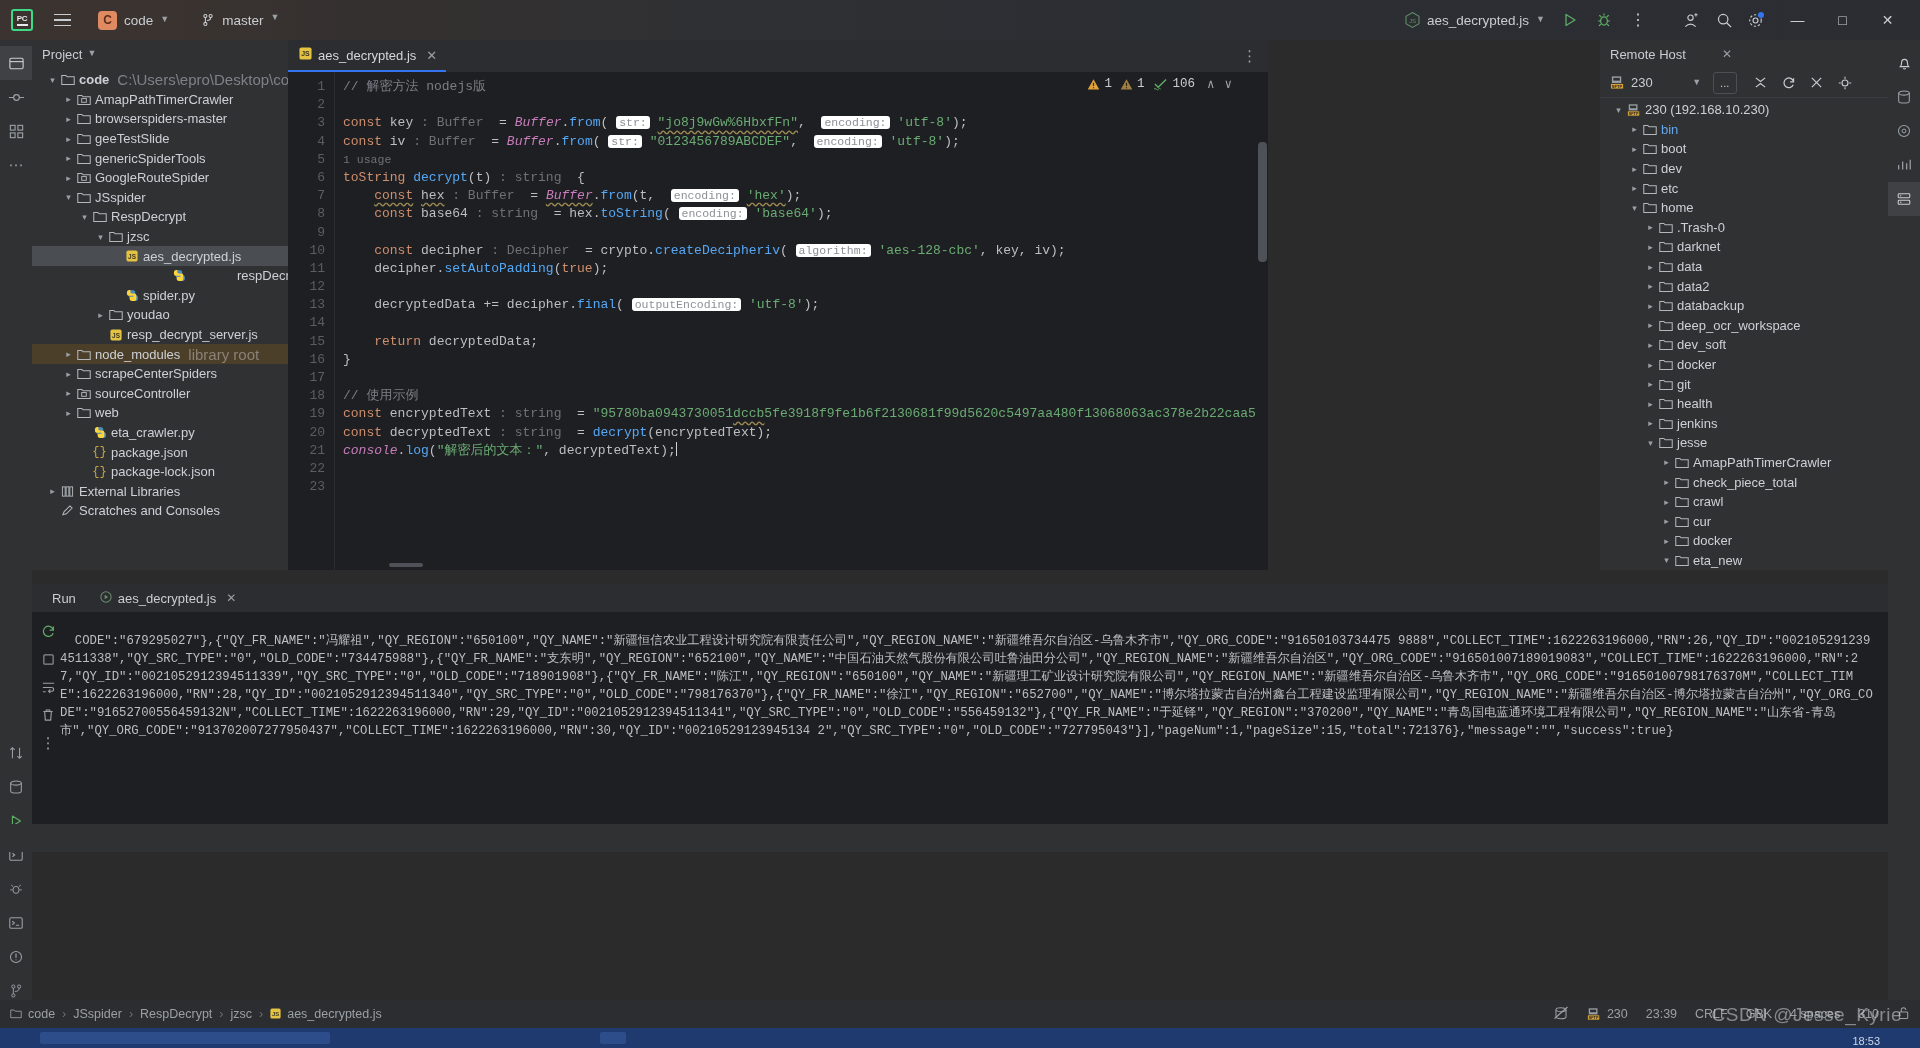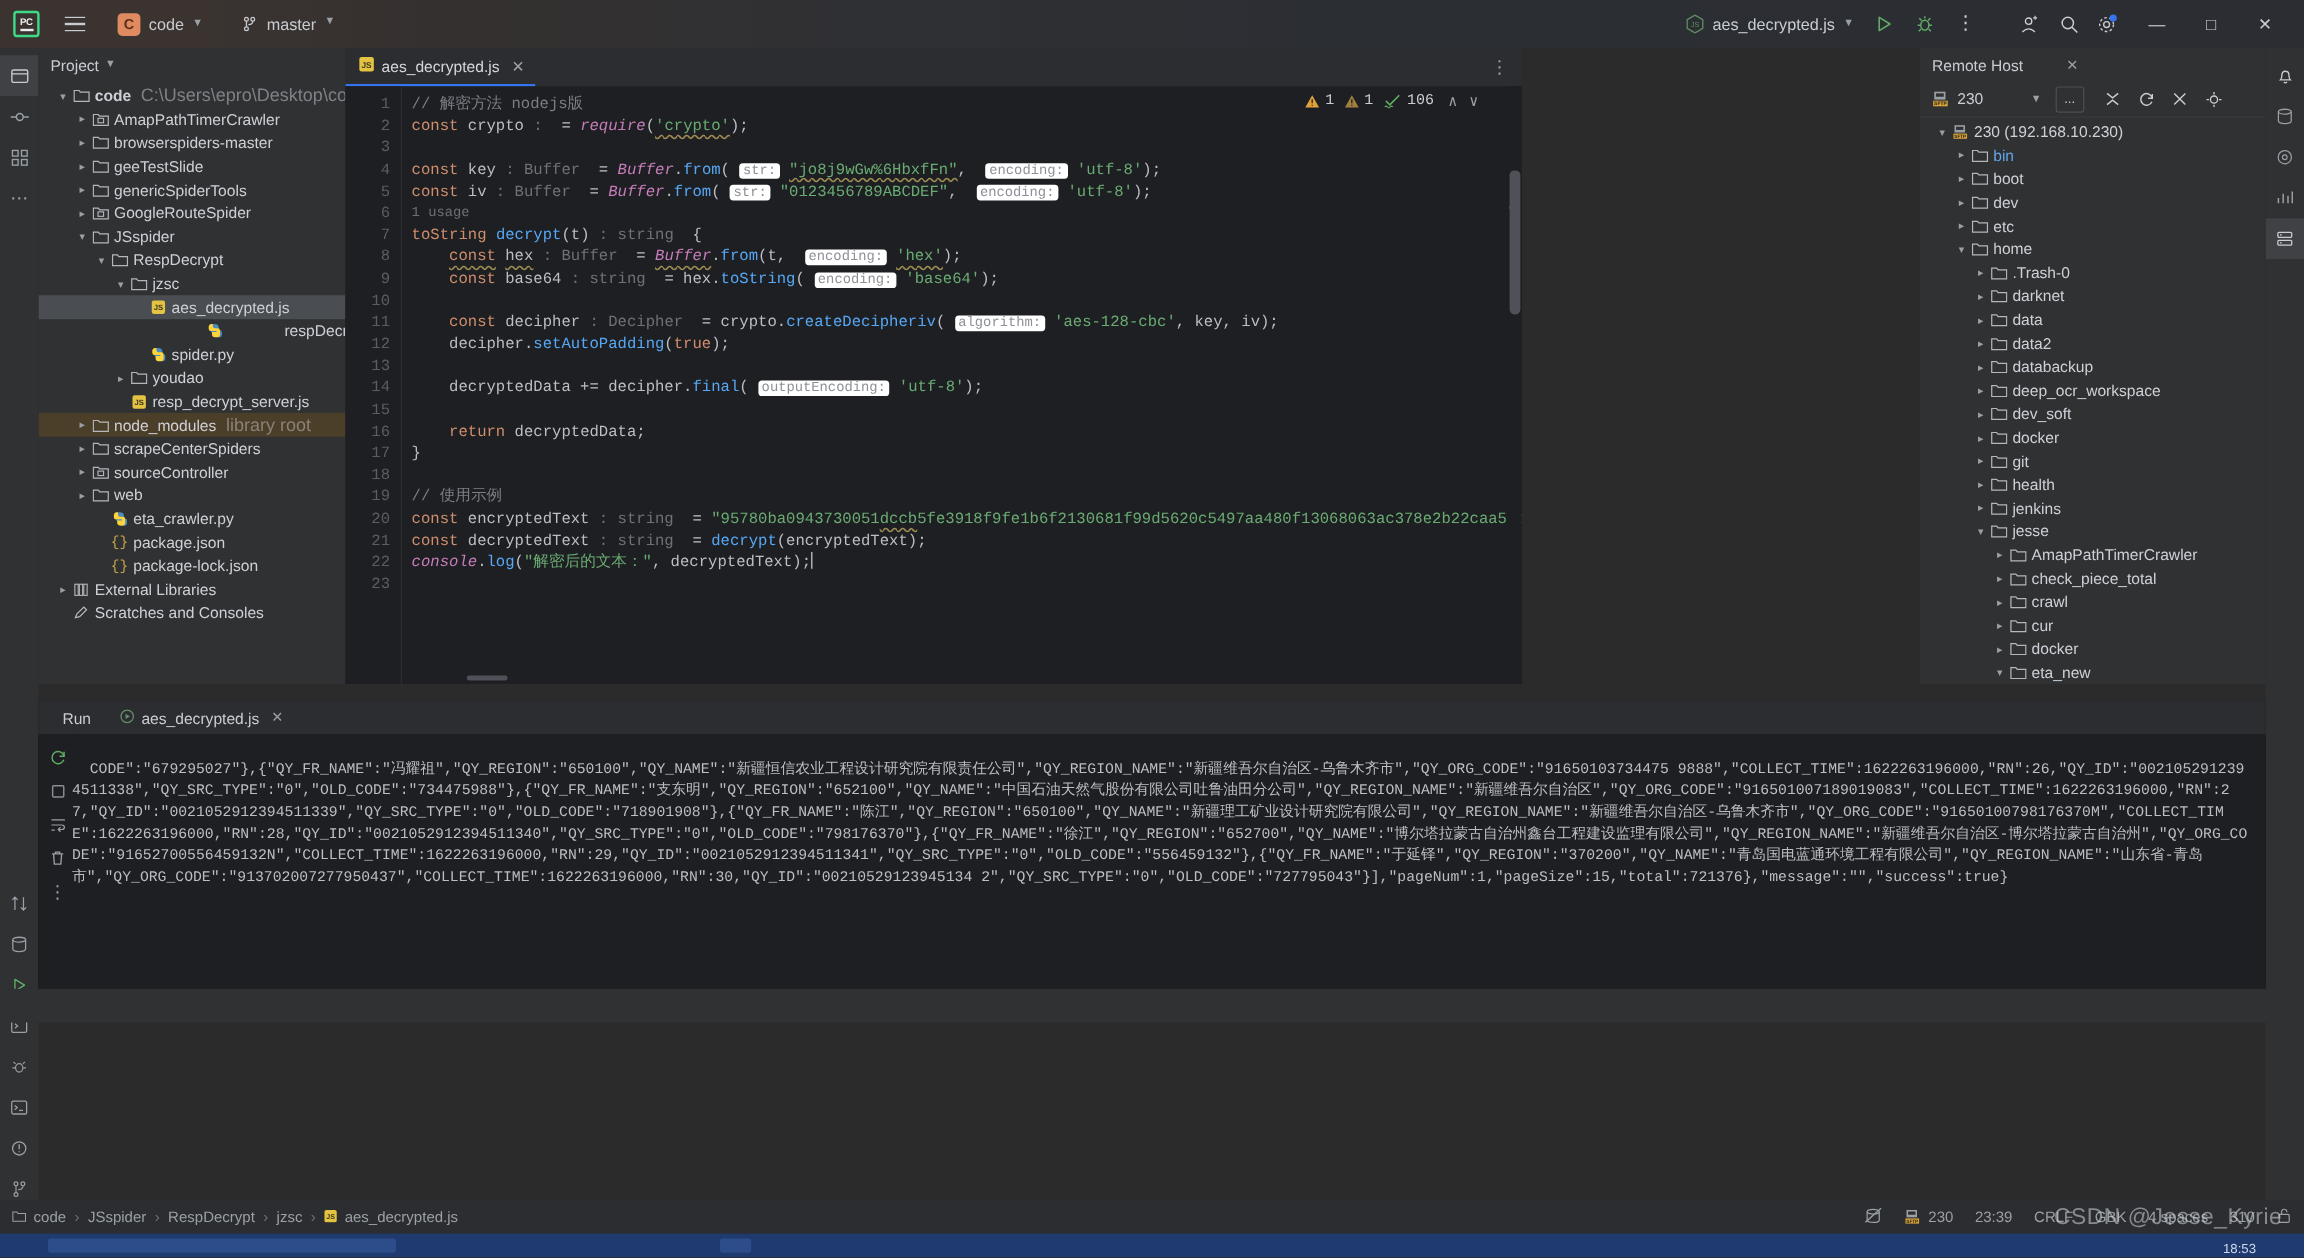--- a/index.html
+++ b/index.html
@@ -620,21 +620,20 @@
         <svg width="15" height="13" viewBox="0 0 16 14" style="margin-left:5px;">
           <path d="M2 6.5 L5.5 10 L14 1.5" stroke="#5fad65" stroke-width="1.5" fill="none"></path>
           <path d="M1 12 q1.2 -1.6 2.4 0 q1.2 1.6 2.4 0 q1.2 -1.6 2.4 0" stroke="#5fad65" stroke-width="1" fill="none"></path>
         </svg>
         <span>106</span>
         <span style="margin-left:8px;color:#9aa0a6;">∧</span>
         <span style="margin-left:6px;color:#9aa0a6;">∨</span>
       </div>
       <div id="code-lines">
           <div class="cl"><span class="cmt">// 解密方法 nodejs版</span></div>
-          <div class="cl"><span class="kw">const</span> crypto<span class="type"> :</span>  = <span class="ital">require</span>(<span class="str err">'crypto'</span>);</div>
           <div class="cl">&nbsp;</div>
           <div class="cl"><span class="kw">const</span> key<span class="type"> : Buffer</span>  = <span class="ital">Buffer</span>.<span class="fn">from</span>( <span class="hint">str:</span> <span class="str err">"jo8j9wGw%6HbxfFn"</span>,  <span class="hint">encoding:</span> <span class="str">'utf-8'</span>);</div>
           <div class="cl"><span class="kw">const</span> iv<span class="type"> : Buffer</span>  = <span class="ital">Buffer</span>.<span class="fn">from</span>( <span class="hint">str:</span> <span class="str">"0123456789ABCDEF"</span>,  <span class="hint">encoding:</span> <span class="str">'utf-8'</span>);</div>
           <div class="cl">&nbsp;</div>
           <div class="cl usage" style="margin-top: 0px; position: relative; top: 0px; height: 0px; line-height: 0; transform: translateY(-9px);">1 usage</div>
           <div class="cl"><span class="kw">toString</span> <span class="fn">decrypt</span>(t)<span class="type"> : string</span>  {</div>
           <div class="cl">    <span class="kw err">const</span> <span class="err">hex</span><span class="type"> : Buffer</span>  = <span class="ital err">Buffer</span>.<span class="fn">from</span>(t,  <span class="hint">encoding:</span> <span class="str err">'hex'</span>);</div>
           <div class="cl">    <span class="kw">const</span> base64<span class="type"> : string</span>  = hex.<span class="fn">toString</span>( <span class="hint">encoding:</span> <span class="str">'base64'</span>);</div>
           <div class="cl">&nbsp;</div>
           <div class="cl">    <span class="kw">const</span> decipher<span class="type"> : Decipher</span>  = crypto.<span class="fn">createDecipheriv</span>( <span class="hint">algorithm:</span> <span class="str">'aes-128-cbc'</span>, key, iv);</div>

